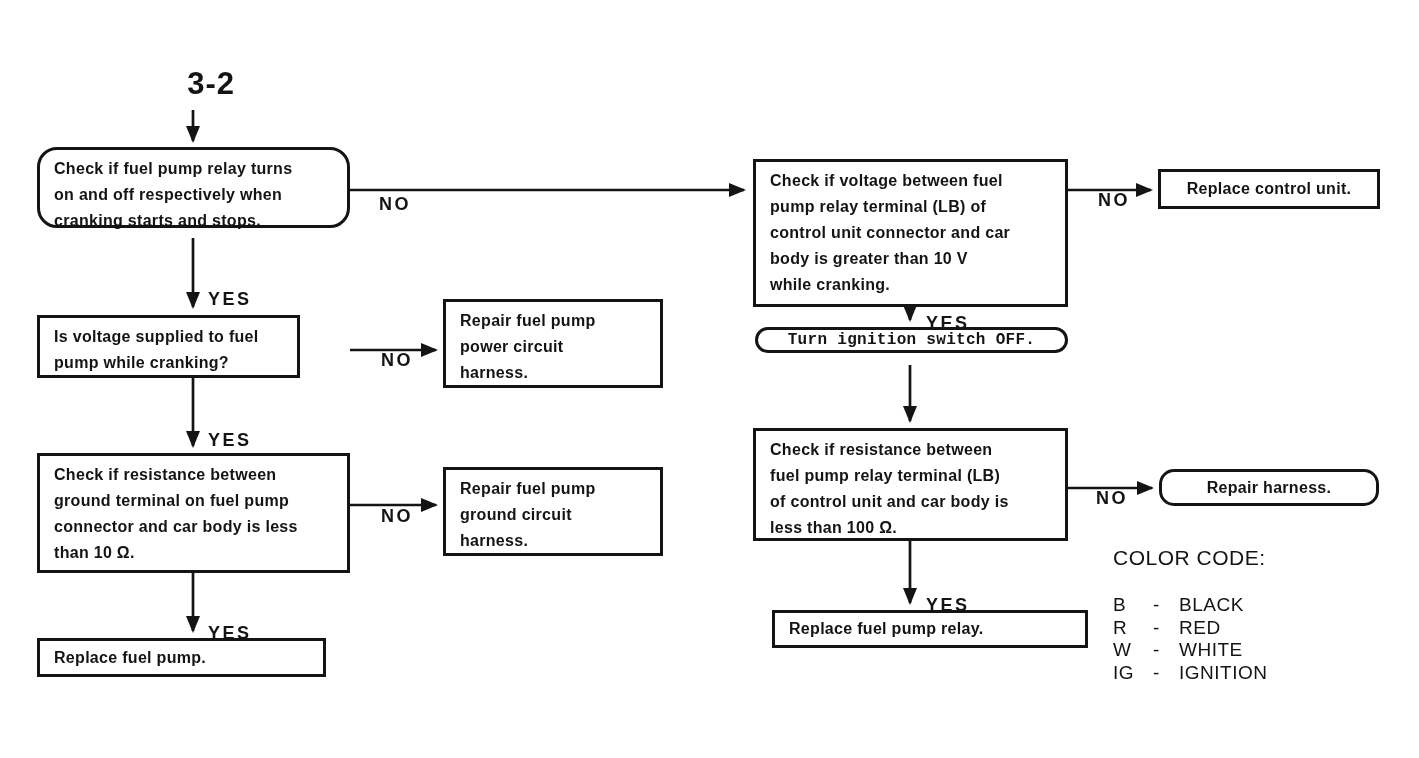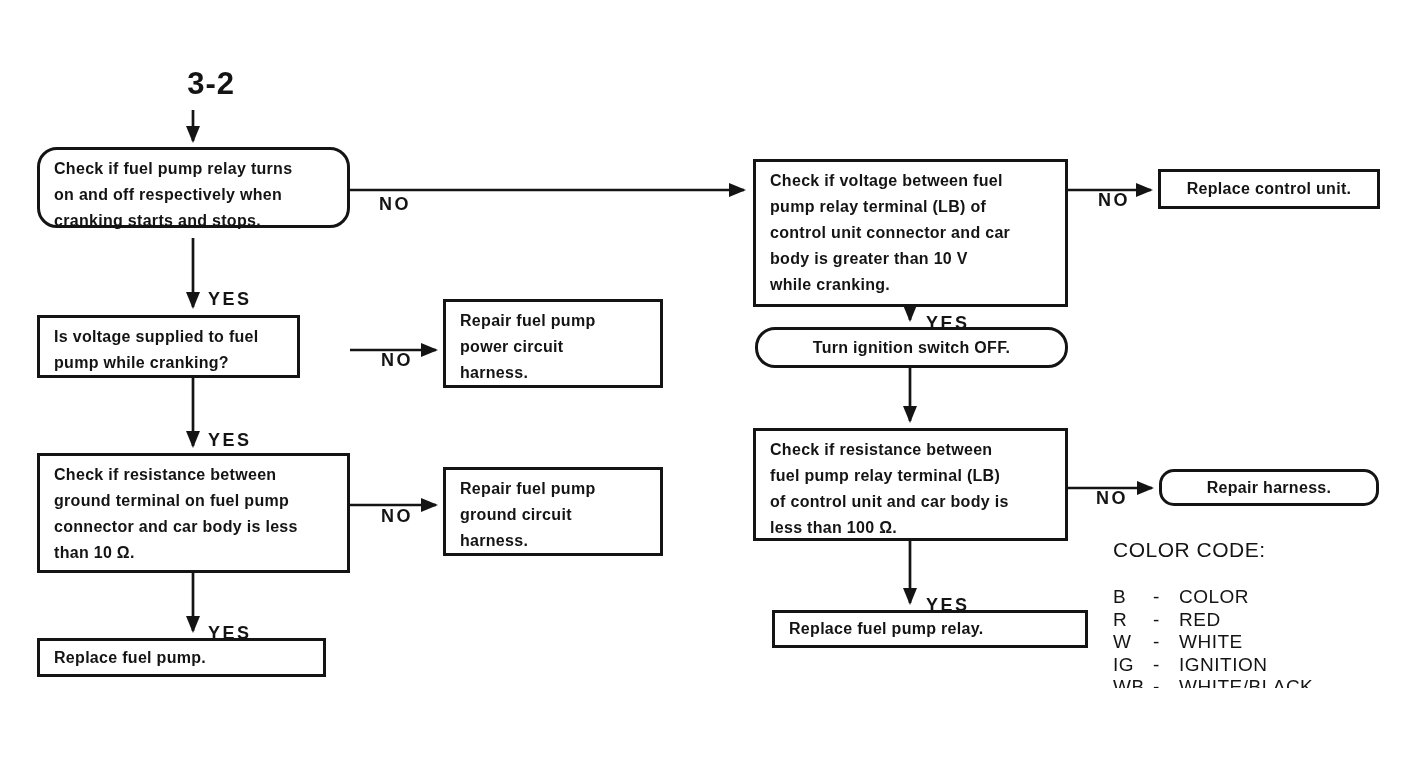--- a/index.html
+++ b/index.html
@@ -49,21 +49,21 @@
   }
   .color-code{
     position:absolute;
     left:1113px;top:538px;
     width:300px;height:150px;
     overflow:hidden;
   }
   .color-code .cc-title{
     font-size:21px;
     letter-spacing:0.5px;
-    margin:0 0 24px 0;
+    margin:8px 0 24px 0;
   }
   .cc-row{
     display:grid;
     grid-template-columns:40px 26px 1fr;
     font-size:19px;
     line-height:22.5px;
     letter-spacing:0.5px;
   }
 </style>
 </head>
@@ -118,21 +118,21 @@
 harness.</div>
 
   <div class="node" style="left:753px;top:115px;width:315px;height:148px;margin-top:44px;">Check if voltage between fuel
 pump relay terminal (LB) of
 control unit connector and car
 body is greater than 10 V
 while cranking.</div>
 
   <div class="node single centered" style="left:1158px;top:169px;width:222px;height:40px;">Replace control unit.</div>
 
-  <div class="node single centered rounded" style="left:755px;top:327px;width:313px;height:41px;">Turn ignition switch OFF.</div>
+  <div class="node single centered rounded" style="left:755px;top:327px;width:313px;height:26px;font-family:Liberation Mono, monospace;">Turn ignition switch OFF.</div>
 
   <div class="node" style="left:753px;top:428px;width:315px;height:113px;">Check if resistance between
 fuel pump relay terminal (LB)
 of control unit and car body is
 less than 100 Ω.</div>
 
   <div class="node single centered" style="left:1159px;top:469px;width:220px;height:37px;border-radius:15px;">Repair harness.</div>
 
   <div class="node single" style="left:772px;top:610px;width:316px;height:38px;">Replace fuel pump relay.</div>
 
@@ -145,21 +145,21 @@
   <div class="edge-label" style="left:1098px;top:158px;">NO</div>
   <div class="edge-label" style="left:926px;top:281px;">YES</div>
   <div class="edge-label" style="left:1096px;top:456px;">NO</div>
   <div class="edge-label" style="left:926px;top:563px;">YES</div>
 
   <div class="color-code">
     <div class="cc-title">COLOR CODE:</div>
     <div class="cc-row">
       <span>B</span>
       <span>-</span>
-      <span>COLOR</span>
+      <span>BLACK</span>
     </div>
     <div class="cc-row">
       <span>R</span>
       <span>-</span>
       <span>RED</span>
     </div>
     <div class="cc-row">
       <span>W</span>
       <span>-</span>
       <span>WHITE</span>

